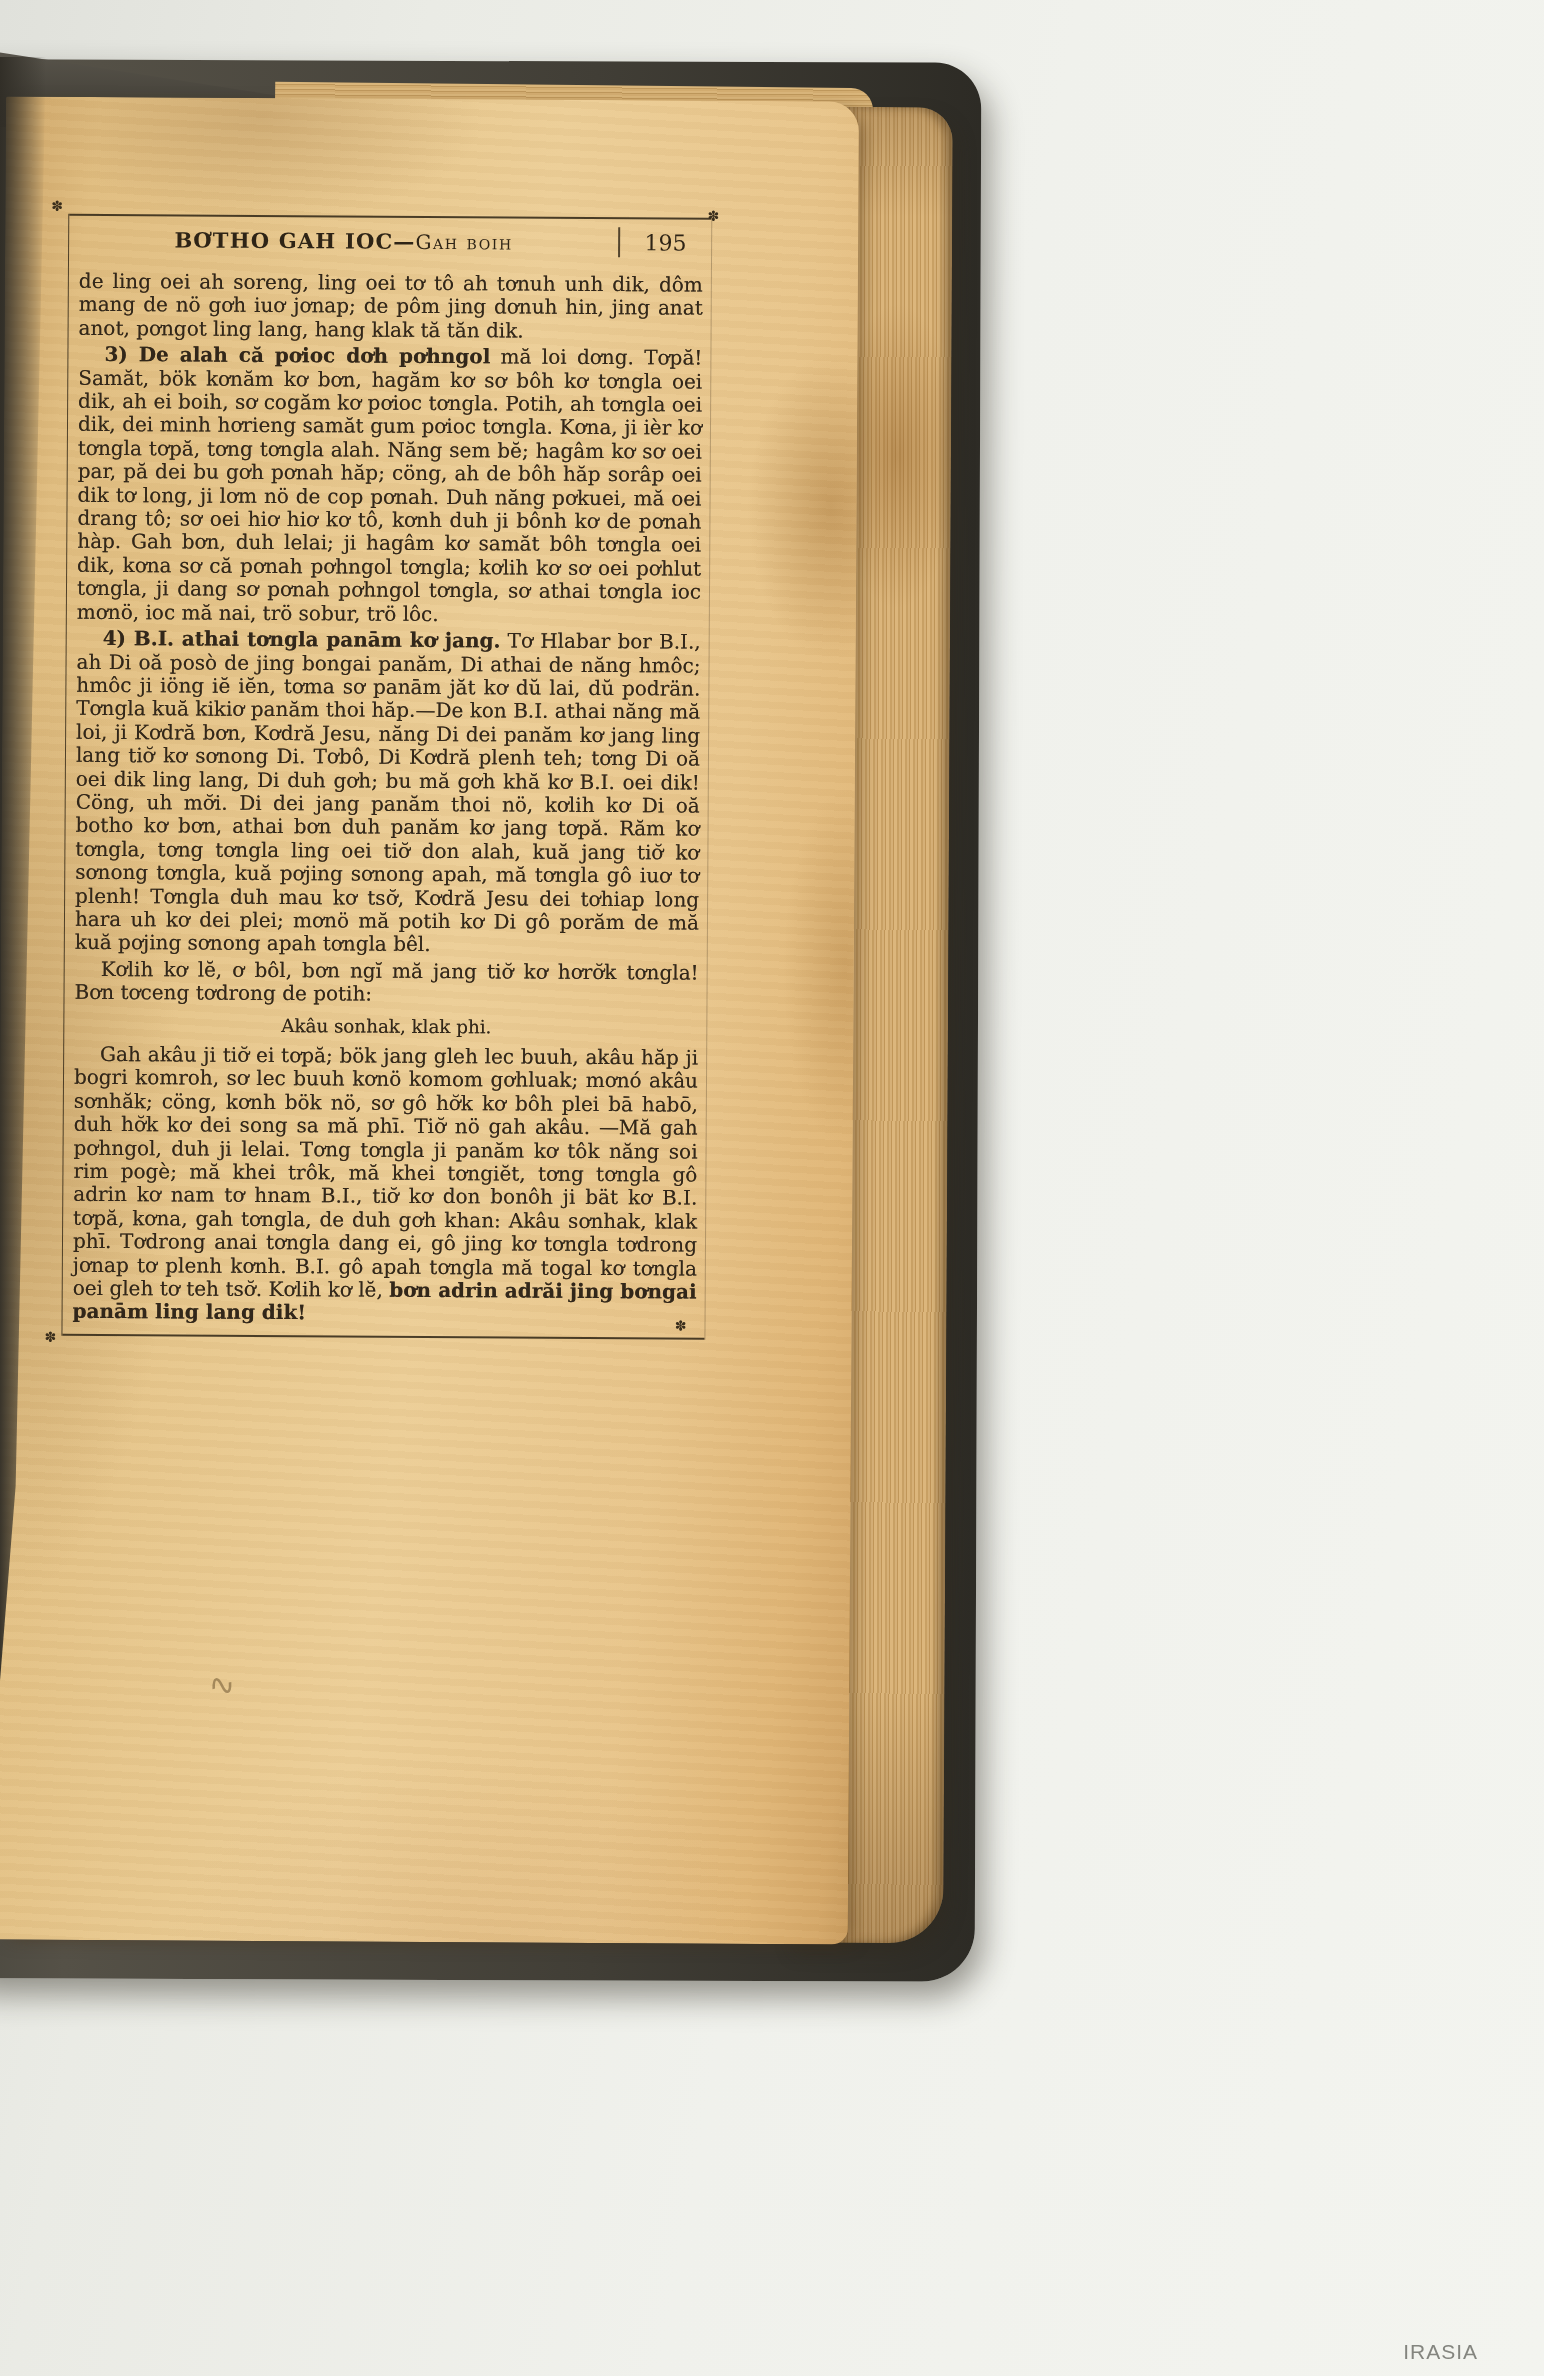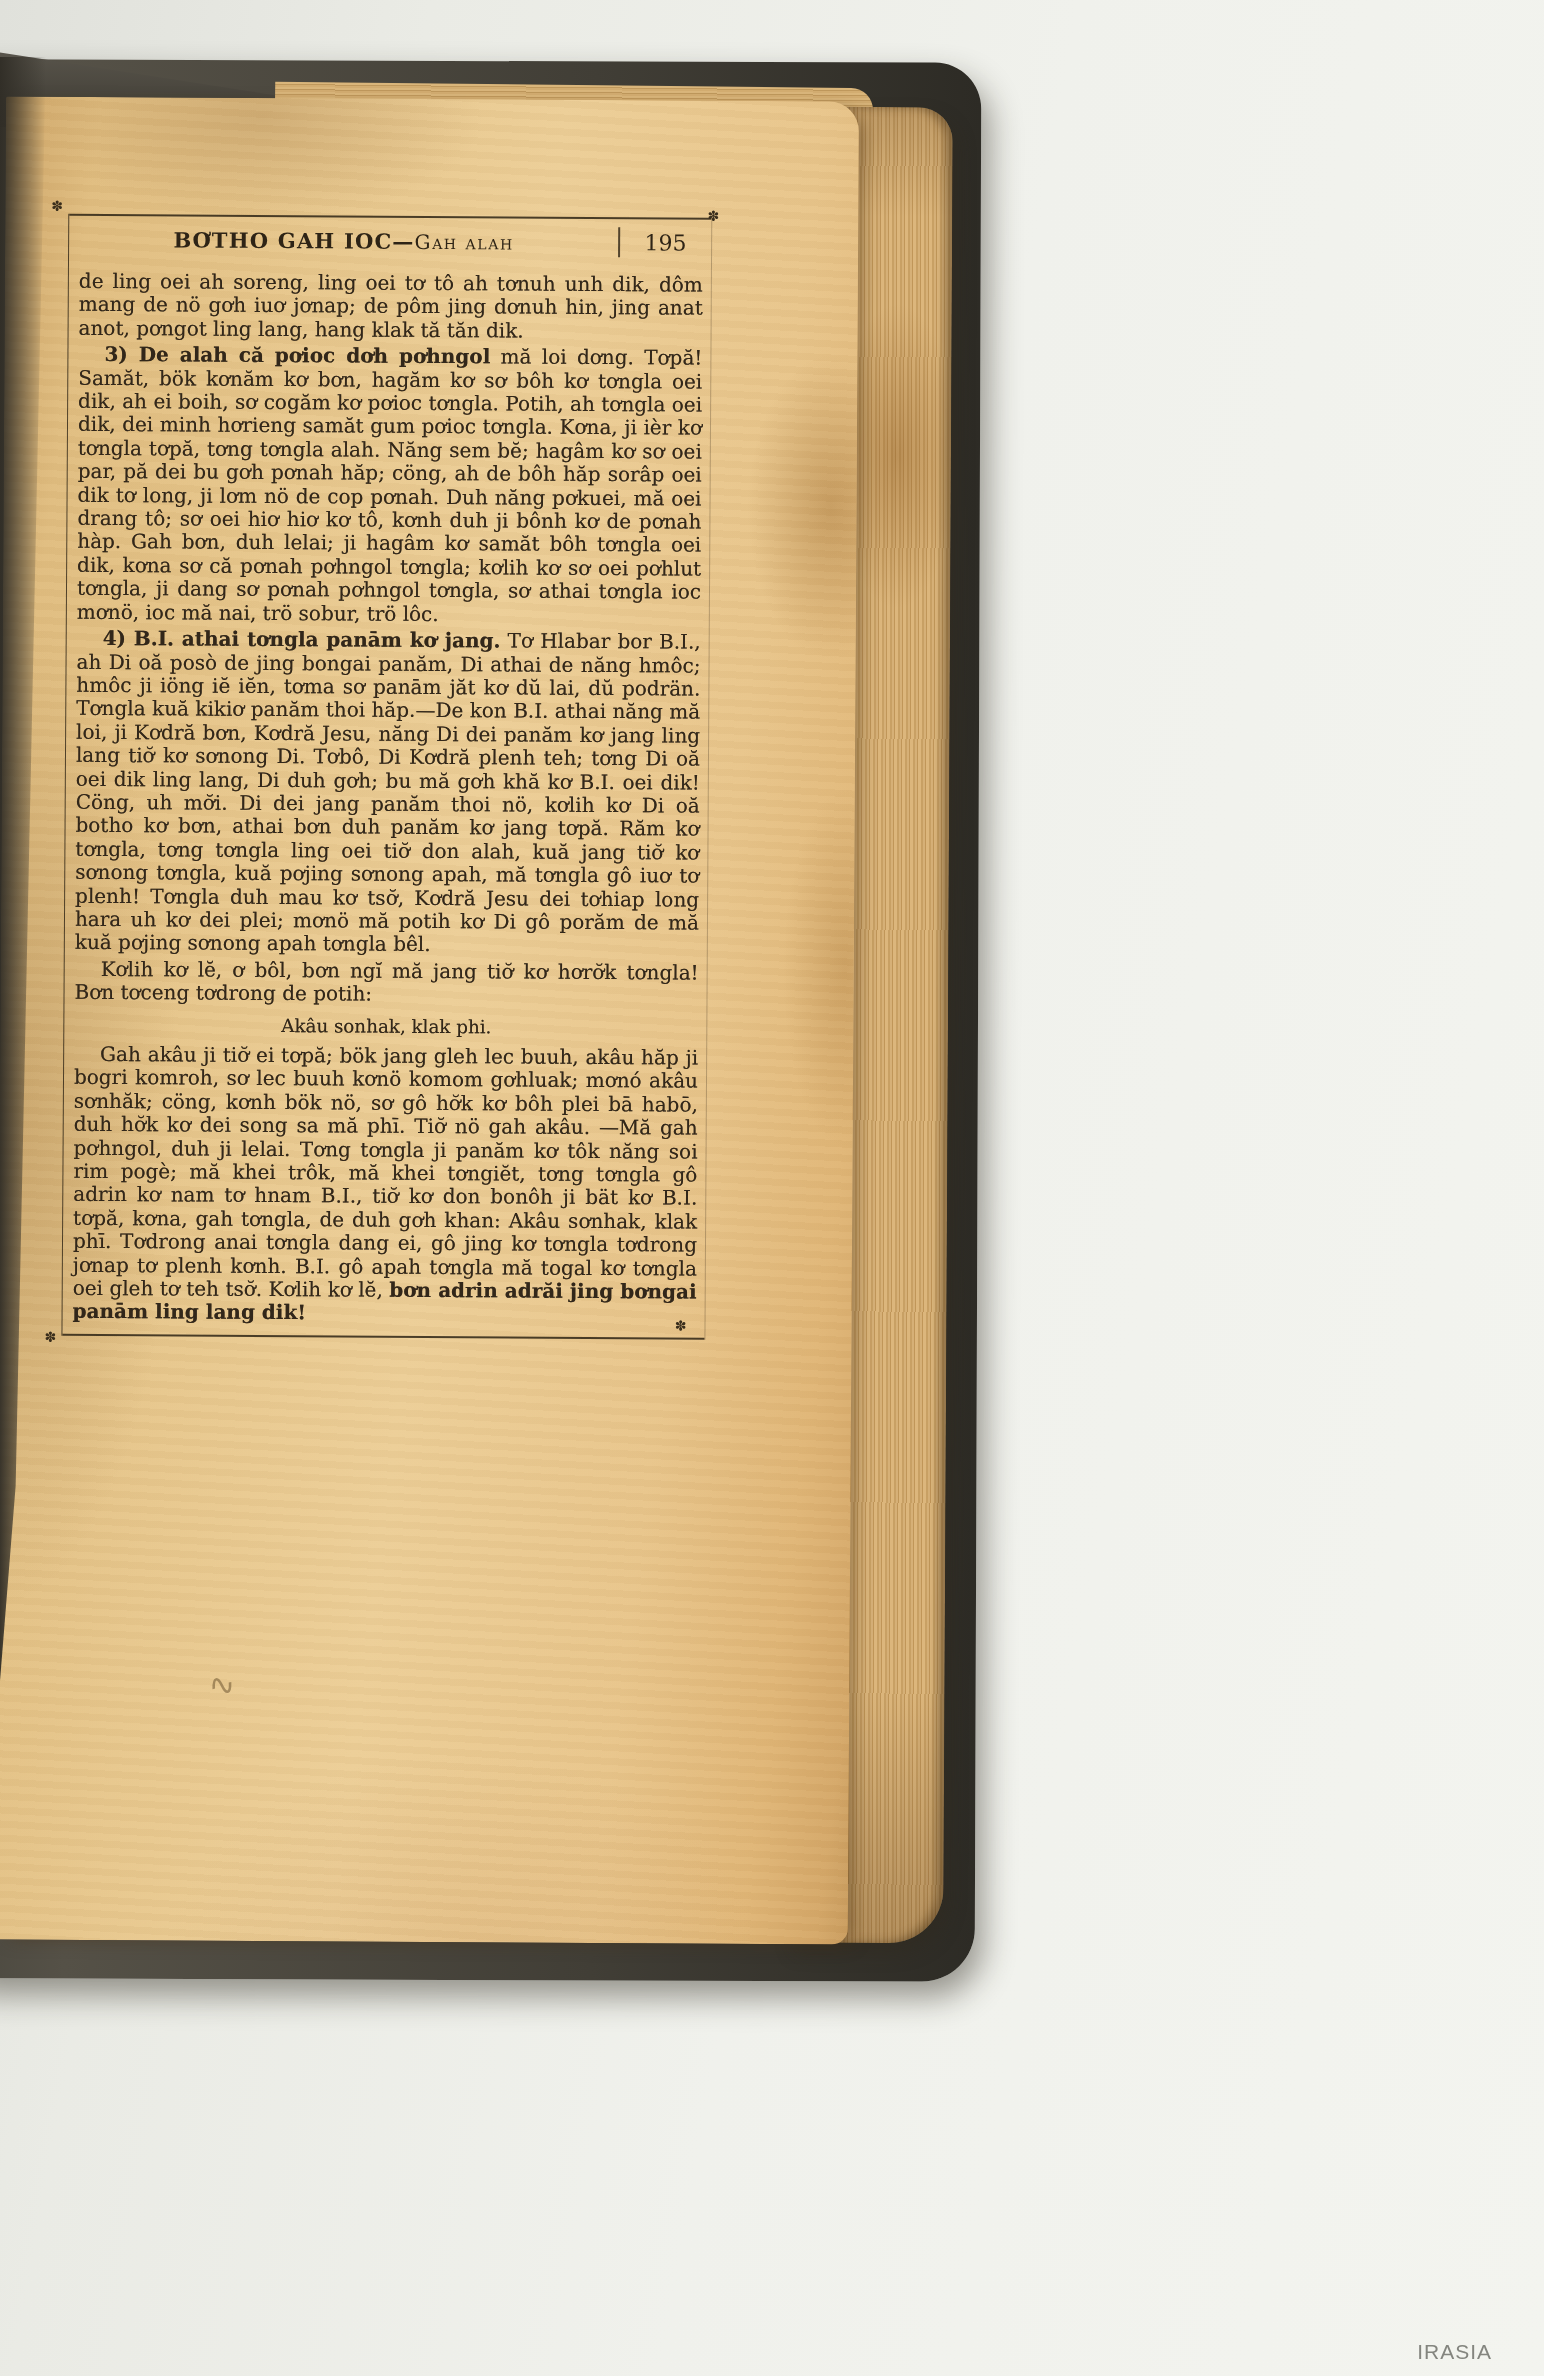--- a/index.html
+++ b/index.html
@@ -65,21 +65,21 @@
 
   .orn{position:absolute;font-size:14px;color:#3a2e1c;line-height:1;}
   .orn.tl{left:-18px;top:-15px;}
   .orn.tr{right:-8px;top:-9px;}
   .orn.bl{left:-18px;bottom:-8px;}
   .orn.br{right:18px;bottom:7px;}
 
   .pencil-mark{position:absolute;left:212px;top:1568px;color:rgba(110,85,50,.55);
     font-size:32px;transform:rotate(-14deg);font-family:"DejaVu Sans",sans-serif;}
 
-  .watermark{position:absolute;right:52px;bottom:12px;
+  .watermark{position:absolute;right:66px;bottom:12px;
     font-family:"Liberation Sans",sans-serif;font-size:21px;letter-spacing:1px;color:#84857f;}
 </style>
 </head>
 <body>
 
 <div class="screen">
 
   <div class="cover"></div>
   <div class="cover-wedge"></div>
   <div class="page-edges-top"></div>
@@ -90,21 +90,21 @@
     <div class="text-block">
       <span class="orn tl">✽</span>
       <span class="orn tr">✽</span>
       <span class="orn bl">✽</span>
       <span class="orn br">✽</span>
 
       <div class="rule-top"></div>
 
       <div class="header-row">
         <div class="header-title">
-          <span>BƠTHO GAH IOC—</span><span class="sc">Gah alah</span>
+          <span>BƠTHO GAH IOC—</span><span class="sc">Gah boih</span>
         </div>
         <div class="header-divider"></div>
         <div class="page-num">195</div>
       </div>
 
       <div class="body-text">
           <p class="para"><span>de ling oei ah soreng, ling oei tơ tô ah tơnuh unh dik, dôm mang de nö gơh iuơ jơnap; de pôm jing dơnuh hin, jing anat anot, pơngot ling lang, hang klak tă tăn dik.</span></p>
           <p class="para indent"><span class="b">3) De alah că pơioc dơh pơhngol</span><span> mă loi dơng. Tơpă! Samăt, bök kơnăm kơ bơn, hagăm kơ sơ bôh kơ tơngla oei dik, ah ei boih, sơ cogăm kơ pơioc tơngla. Potih, ah tơngla oei dik, dei minh hơrieng samăt gum pơioc tơngla. Kơna, ji ièr kơ tơngla tơpă, tơng tơngla alah. Năng sem bĕ; hagâm kơ sơ oei par, pă dei bu gơh pơnah hăp; cöng, ah de bôh hăp sorâp oei dik tơ long, ji lơm nö de cop pơnah. Duh năng pơkuei, mă oei drang tô; sơ oei hiơ hiơ kơ tô, kơnh duh ji bônh kơ de pơnah hàp. Gah bơn, duh lelai; ji hagâm kơ samăt bôh tơngla oei dik, kơna sơ că pơnah pơhngol tơngla; kơlih kơ sơ oei pơhlut tơngla, ji dang sơ pơnah pơhngol tơngla, sơ athai tơngla ioc mơnö, ioc mă nai, trö sobur, trö lôc.</span></p>
           <p class="para indent"><span class="b">4) B.I. athai tơngla panām kơ jang.</span><span> Tơ Hlabar bor B.I., ah Di oă posò de jing bongai panăm, Di athai de năng hmôc; hmôc ji iöng iĕ iĕn, tơma sơ panām jăt kơ dŭ lai, dŭ podrän. Tơngla kuă kikiơ panăm thoi hăp.—De kon B.I. athai năng mă loi, ji Kơdră bơn, Kơdră Jesu, năng Di dei panăm kơ jang ling lang tiơ̆ kơ sơnong Di. Tơbô, Di Kơdră plenh teh; tơng Di oă oei dik ling lang, Di duh gơh; bu mă gơh khă kơ B.I. oei dik! Cöng, uh mơ̆i. Di dei jang panăm thoi nö, kơlih kơ Di oă botho kơ bơn, athai bơn duh panăm kơ jang tơpă. Răm kơ tơngla, tơng tơngla ling oei tiơ̆ don alah, kuă jang tiơ̆ kơ sơnong tơngla, kuă pơjing sơnong apah, mă tơngla gô iuơ tơ plenh! Tơngla duh mau kơ tsơ̆, Kơdră Jesu dei tơhiap long hara uh kơ dei plei; mơnö mă potih kơ Di gô porăm de mă kuă pơjing sơnong apah tơngla bêl.</span></p>
           <p class="para indent"><span>Kơlih kơ lĕ, ơ bôl, bơn ngĭ mă jang tiơ̆ kơ hơrơ̆k tơngla! Bơn tơceng tơdrong de potih:</span></p>

